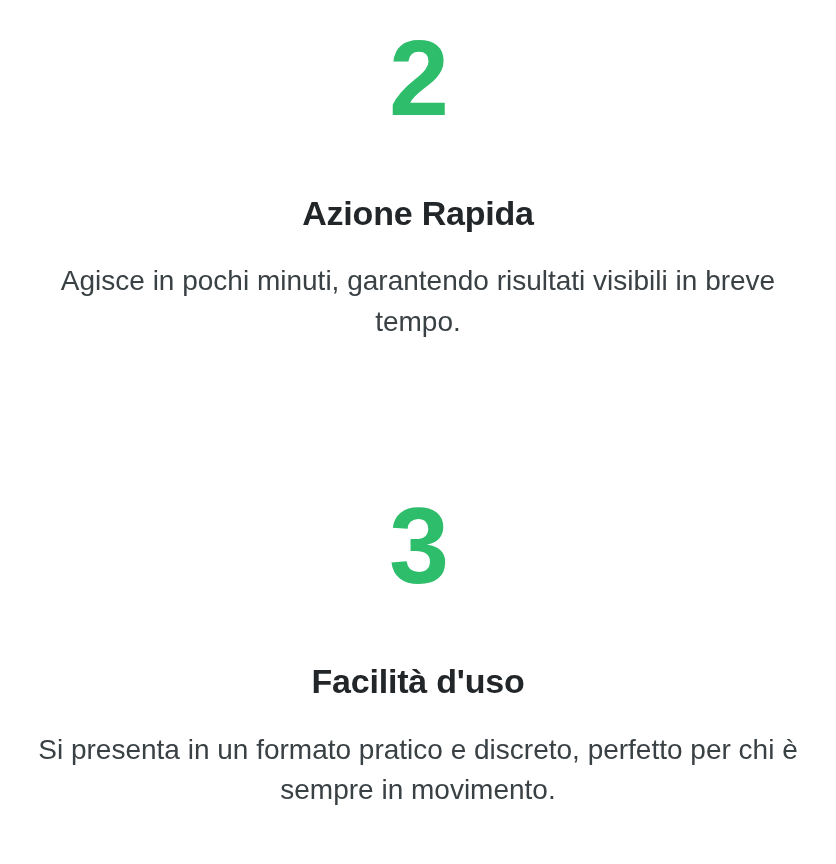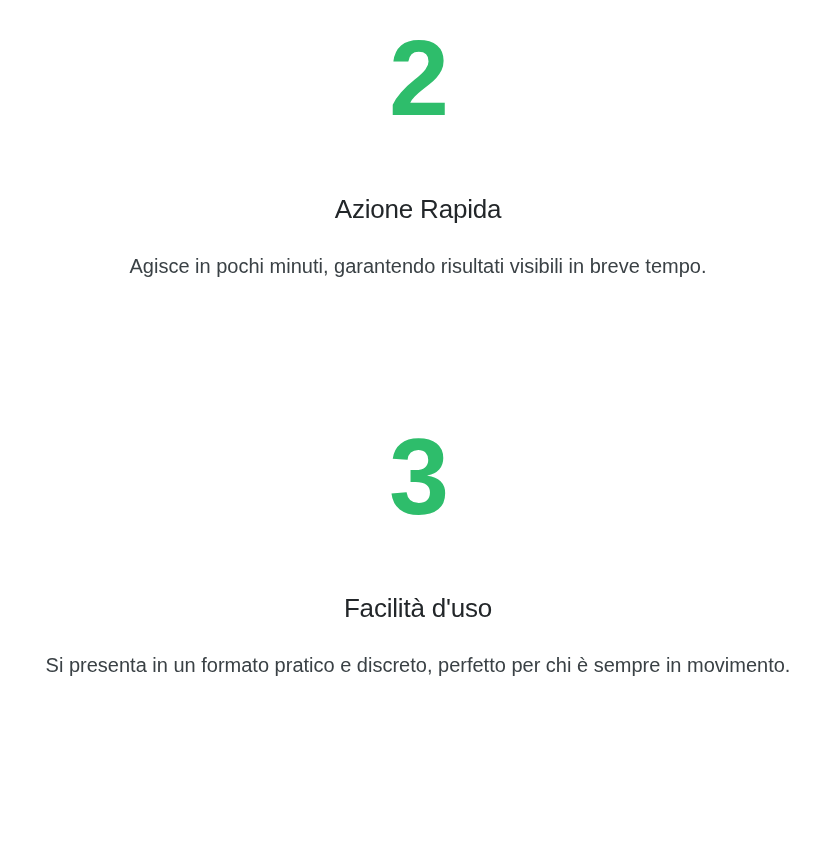--- a/index.html
+++ b/index.html
@@ -32,28 +32,28 @@
   }
   .feature-number {
     font-size: 108px;
     line-height: 1.0;
     font-weight: bold;
     color: #2ebd6b;
     letter-spacing: -2px;
   }
   .feature-title {
     margin-top: 62px;
-    font-size: 26px;
-    font-weight: normal;
+    font-size: 34px;
+    font-weight: bold;
     color: #222629;
     letter-spacing: -0.2px;
   }
   .feature-desc {
     margin-top: 27px;
-    font-size: 20px;
+    font-size: 28px;
     line-height: 1.45;
     color: #3a4145;
     padding: 0 32px;
     font-weight: 400;
   }
   .feature-desc.wide {
     padding: 0 20px;
     text-align: center;
   }
 </style>

